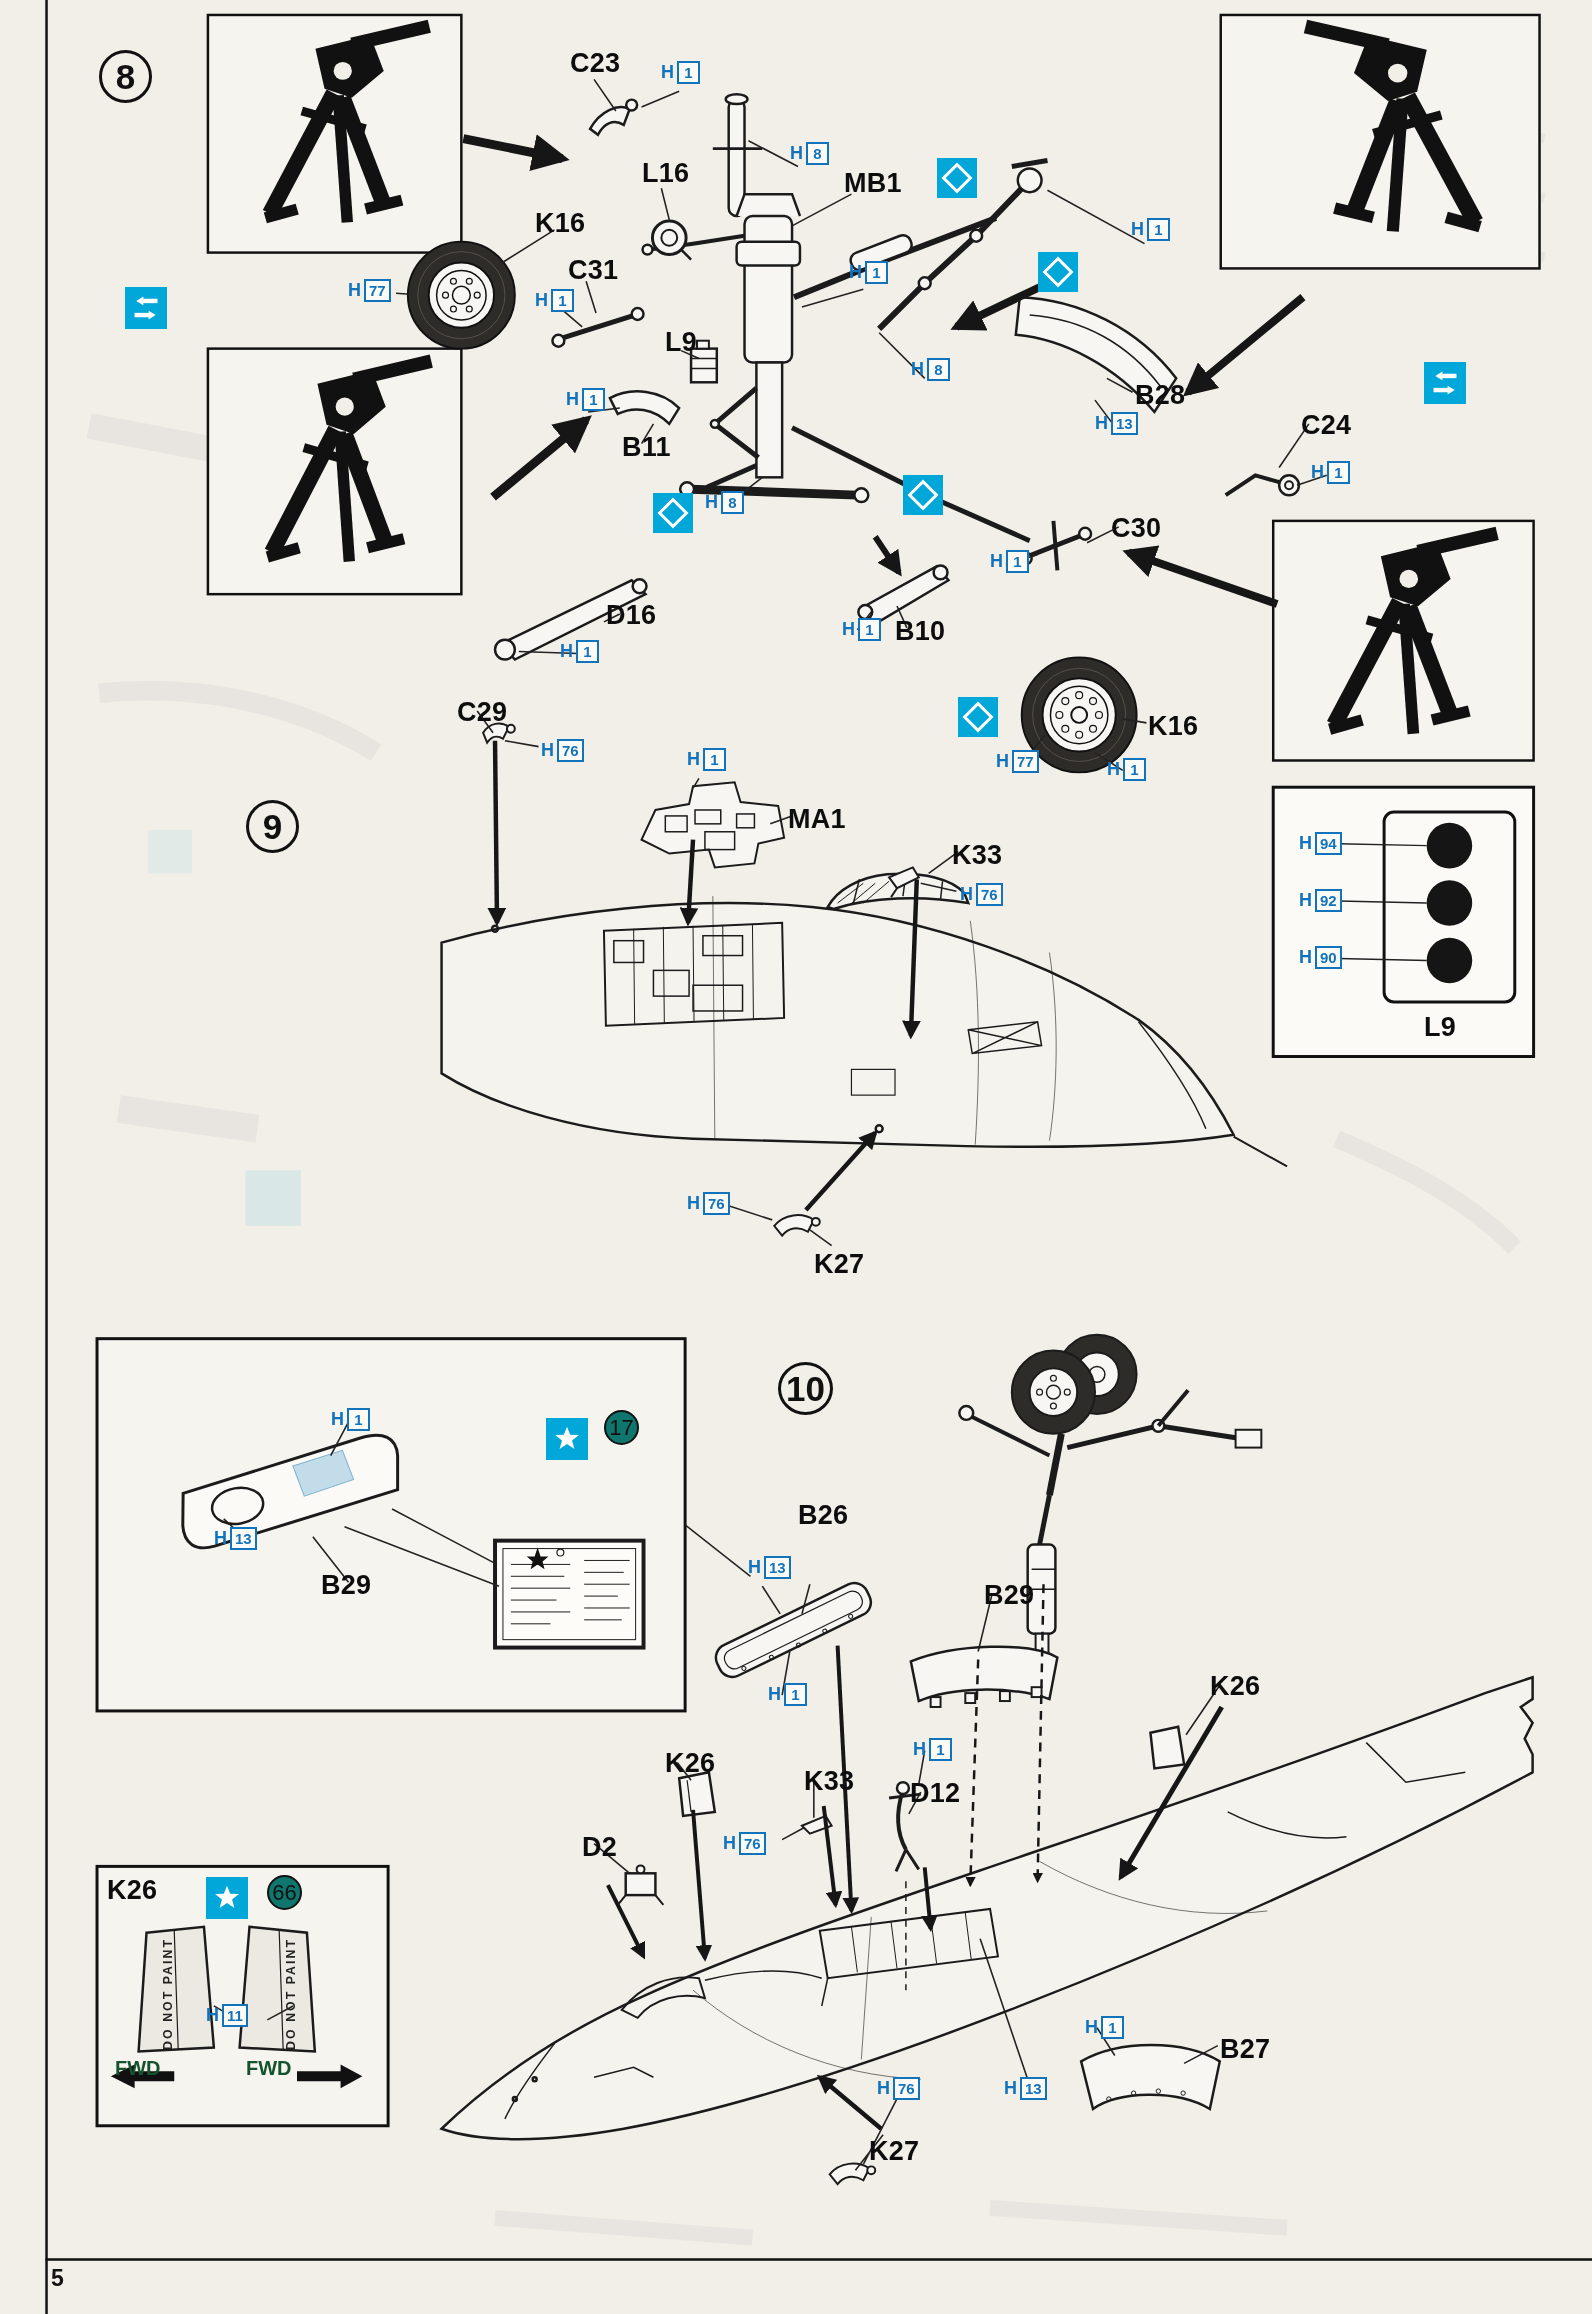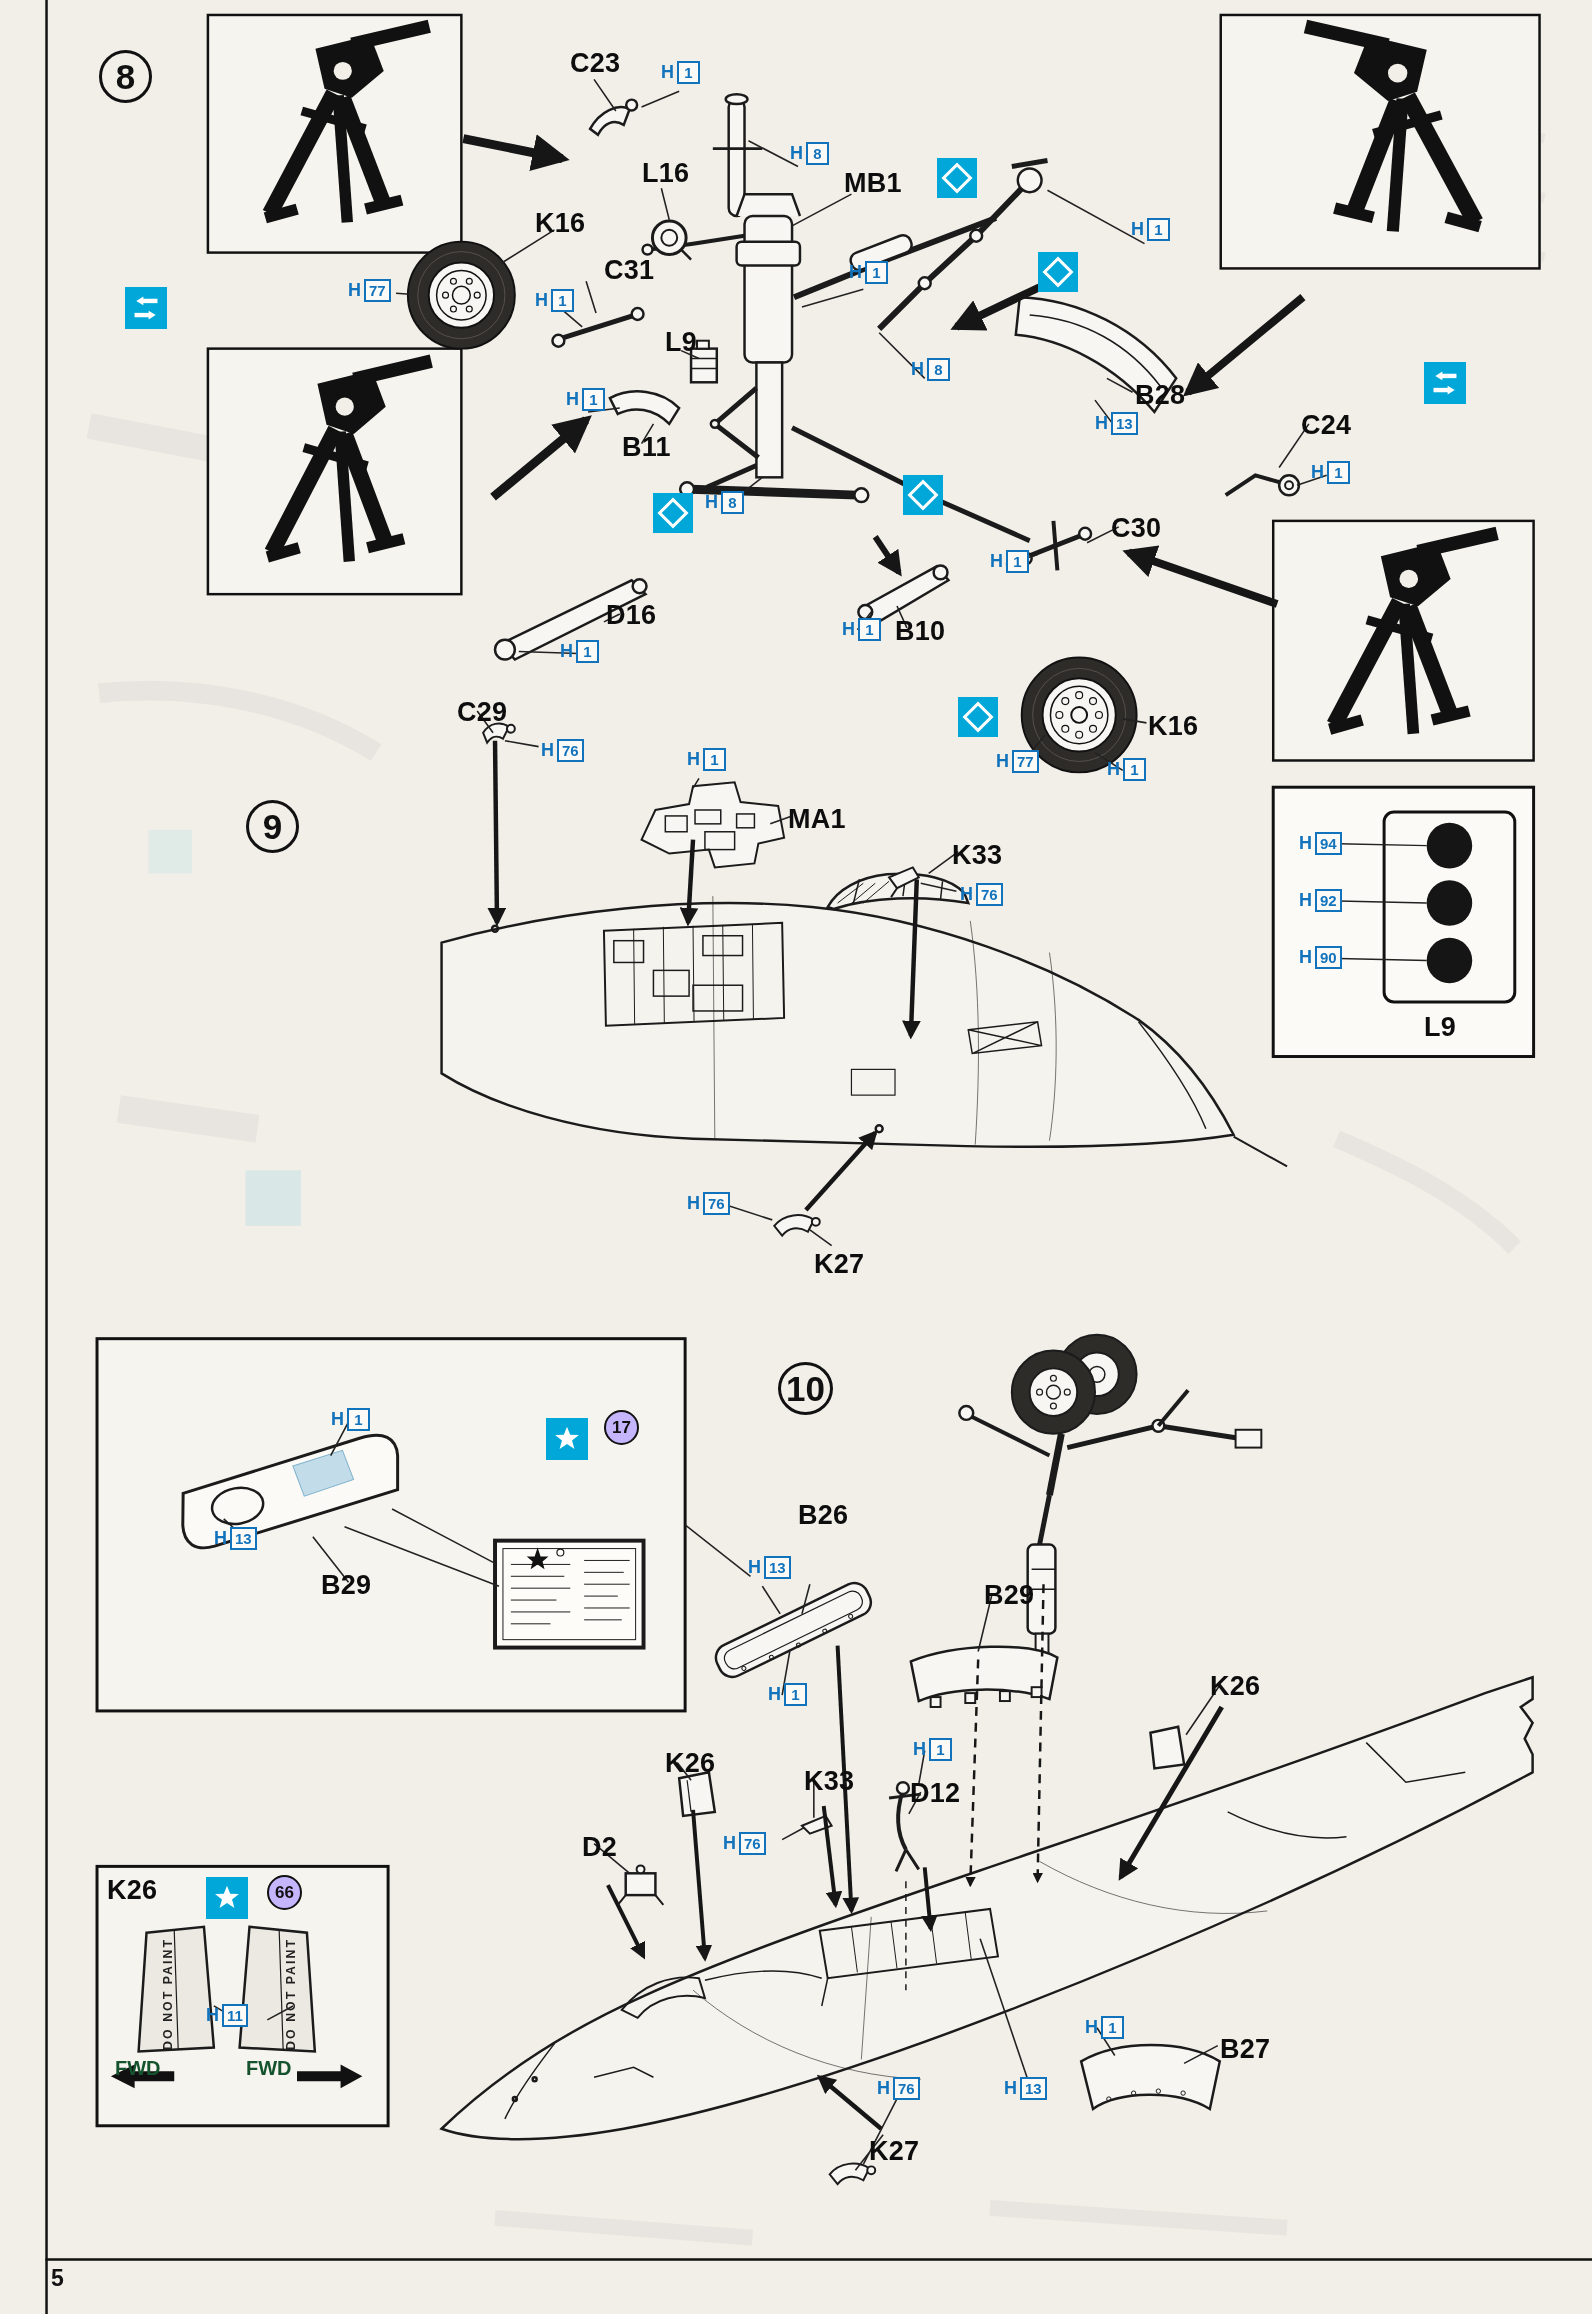--- a/index.html
+++ b/index.html
@@ -8,21 +8,21 @@
     background:#f2efe9;font-family:"Liberation Sans",sans-serif;color:#111;
   }
   #art{position:absolute;left:0;top:0;width:1593px;height:2315px}
   #overlay{position:absolute;left:0;top:0;width:1593px;height:2315px}
   #overlay > div{position:absolute;white-space:nowrap}
   .part{color:#0d0d0d;font-weight:bold;font-size:27px;letter-spacing:0.3px}
   .step{border:3.5px solid #111;border-radius:50%;min-width:53px;height:53px;
         display:flex;align-items:center;justify-content:center;
         font-size:35px;font-weight:bold;padding:0 5px;box-sizing:border-box;background:transparent}
   .badge{border:2.2px solid #111;border-radius:50%;width:31px;height:31px;
-        display:flex;align-items:center;justify-content:center;font-size:17px;font-weight:bold;background:#c4b5fd}
+        display:flex;align-items:center;justify-content:center;font-size:22px;font-weight:normal;background:#0f766e}
   .paint{display:inline-flex;align-items:center;gap:3px;color:#1273bd;font-weight:bold;font-size:18px}
   .paint .pbox{display:inline-block;border:2px solid #1273bd;background:#fbfaf7;
         padding:0 3px;font-size:15px;line-height:19px;min-width:13px;text-align:center}
   .icon-diamond{width:40px;height:40px;background:#00a7d8;display:flex;align-items:center;justify-content:center}
   .icon-diamond .dshape{width:16px;height:16px;border:3px solid #fff;transform:rotate(45deg)}
   .icon-sq{width:42px;height:42px;background:#00a7d8;display:flex;align-items:center;justify-content:center}
   .vtext{writing-mode:vertical-rl;transform:rotate(180deg);font-size:12.4px;font-weight:bold;
         color:#222;letter-spacing:2px;line-height:1}
   .fwd{display:flex;align-items:center;gap:6px;font-weight:bold;font-size:20px;color:#14532d}
   #page-num{position:absolute;left:51px;top:2265px;font-weight:bold;font-size:23px}
@@ -362,21 +362,21 @@
     <div class="paint" style="left: 790px; top: 142px;">
       <span>H</span>
       <span class="pbox">8</span>
     </div>
     <div class="part" style="left: 844px; top: 168px;">MB1</div>
     <div class="part" style="left: 535px; top: 208px;">K16</div>
     <div class="paint" style="left: 348px; top: 279px;">
       <span>H</span>
       <span class="pbox">77</span>
     </div>
-    <div class="part" style="left: 568px; top: 255px; margin-left: 36px;">C31</div>
+    <div class="part" style="left: 568px; top: 255px;">C31</div>
     <div class="paint" style="left: 535px; top: 289px;">
       <span>H</span>
       <span class="pbox">1</span>
     </div>
     <div class="paint" style="left: 849px; top: 261px;">
       <span>H</span>
       <span class="pbox">1</span>
     </div>
     <div class="paint" style="left: 1131px; top: 218px;">
       <span>H</span>

